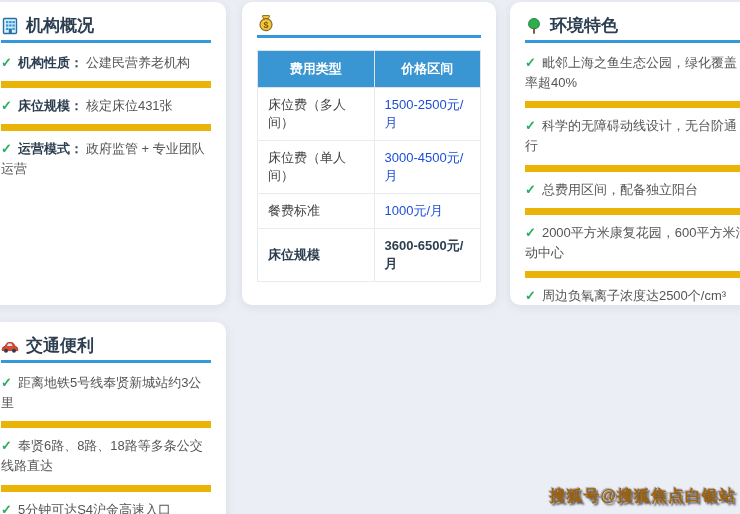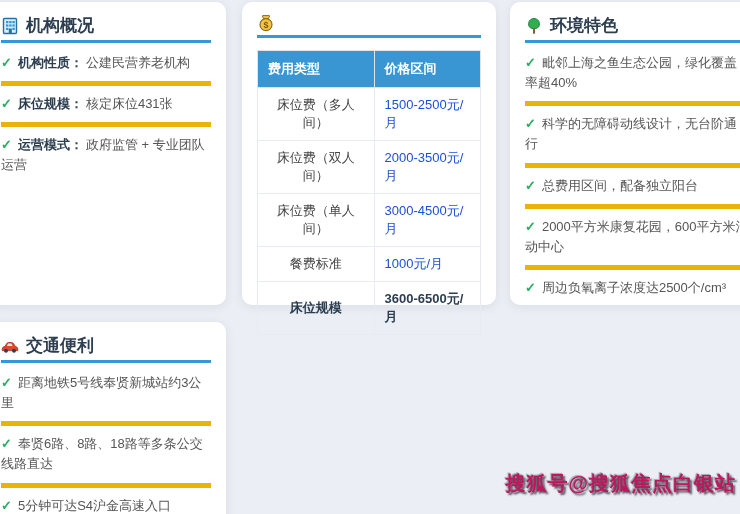--- a/index.html
+++ b/index.html
@@ -20,40 +20,40 @@
 
   .card-head {
     display:flex; align-items:center; gap:7px;
     padding-bottom:3px; border-bottom:3px solid #3498db;
   }
   .card-head h2 { margin:0; font-size:17px; font-weight:bold; color:#2c3e50; }
   .icon { display:inline-flex; width:18px; height:18px; flex:0 0 auto; }
 
   .list { margin-top:2px; }
   .item {
-    padding:8px 0; border-bottom:5px solid #eab308;
+    padding:8px 0; border-bottom:7px solid #eab308;
     font-size:13px; line-height:1.55; color:#555;
   }
   .item:last-child { border-bottom:none; }
   .chk { color:#27ae60; font-weight:bold; margin-right:6px; }
   .lbl { font-weight:bold; color:#2c3e50; margin-right:3px; }
 
   table.fees { width:100%; border-collapse:collapse; margin-top:12px; font-size:13px; }
   table.fees th {
-    background:#3a96d2; color:#ffffff; font-weight:bold; text-align:left;
+    background:#3a96d2; color:#ffffff; font-weight:bold; text-align:center;
     padding:9px 10px; border:1px solid #dfe4ea;
   }
   table.fees td { padding:8px 10px; border:1px solid #e8ebf0; color:#1d4ed8; }
-  table.fees td:first-child { color:#444;text-align:center; }
+  table.fees td:first-child { color:#444; }
   table.fees tr.total td { font-weight:bold; color:#2c3e50; }
 
   .watermark {
-    position:absolute; right:4px; bottom:17px;
-    font-size:20px; font-weight:bold; letter-spacing:1px;
-    color:#be185d;
+    position:absolute; right:4px; bottom:7px;
+    font-size:16px; font-weight:bold; letter-spacing:1px;
+    color:#a16207;
     text-shadow:2px 2px 2px rgba(68,72,85,0.95), -1px -1px 1px rgba(68,72,85,0.45);
     white-space:nowrap;
   }
 </style>
 </head>
 <body>
 
 <section class="card card-overview">
   <div class="card-head">
     <span class="icon">
@@ -99,24 +99,20 @@
     <thead>
       <tr>
         <th>费用类型</th>
         <th>价格区间</th>
       </tr>
     </thead>
     <tbody>
       <tr>
         <td>床位费（多人间）</td>
         <td>1500-2500元/月</td>
-      </tr>
-      <tr>
-        <td>床位费（双人间）</td>
-        <td>2000-3500元/月</td>
       </tr>
       <tr>
         <td>床位费（单人间）</td>
         <td>3000-4500元/月</td>
       </tr>
       <tr>
         <td>餐费标准</td>
         <td>1000元/月</td>
       </tr>
       <tr class="total">

